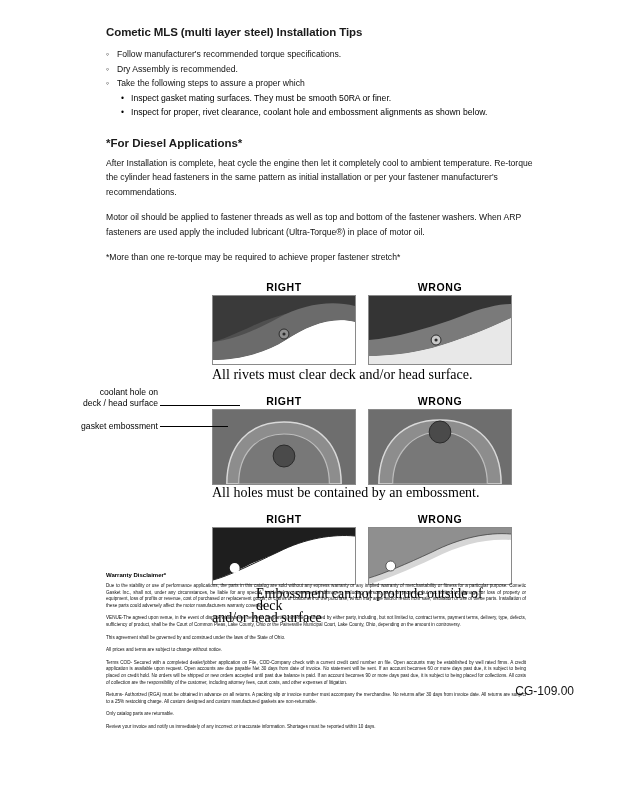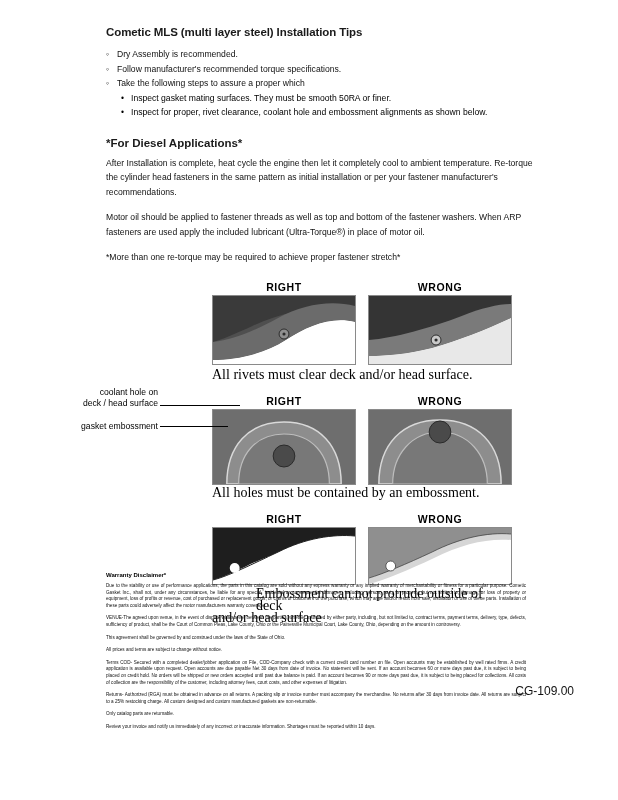--- a/index.html
+++ b/index.html
@@ -170,22 +170,22 @@
   }
 </style>
 </head>
 <body>
 
 <div class="page">
 
   <h1 class="title">Cometic MLS (multi layer steel) Installation Tips</h1>
 
   <ul class="bullet-list">
+    <li>Follow manufacturer's recommended torque specifications.</li>
     <li>Dry Assembly is recommended.</li>
-    <li>Follow manufacturer's recommended torque specifications.</li>
     <li>Take the following steps to assure a proper which</li>
   </ul>
 
   <ul class="sub-list" style="margin-left:80px;">
     <li>Inspect gasket mating surfaces.  They must be smooth 50RA or finer.</li>
     <li>Inspect for proper, rivet clearance, coolant hole and embossment alignments as shown below.</li>
   </ul>
 
   <h2 class="section-head">*For Diesel Applications*</h2>
   <p class="para">After Installation is complete, heat cycle the engine then let it completely cool to ambient temperature. Re-torque the cylinder head fasteners in the same pattern as initial installation or per your fastener manufacturer's recommendations.</p>

